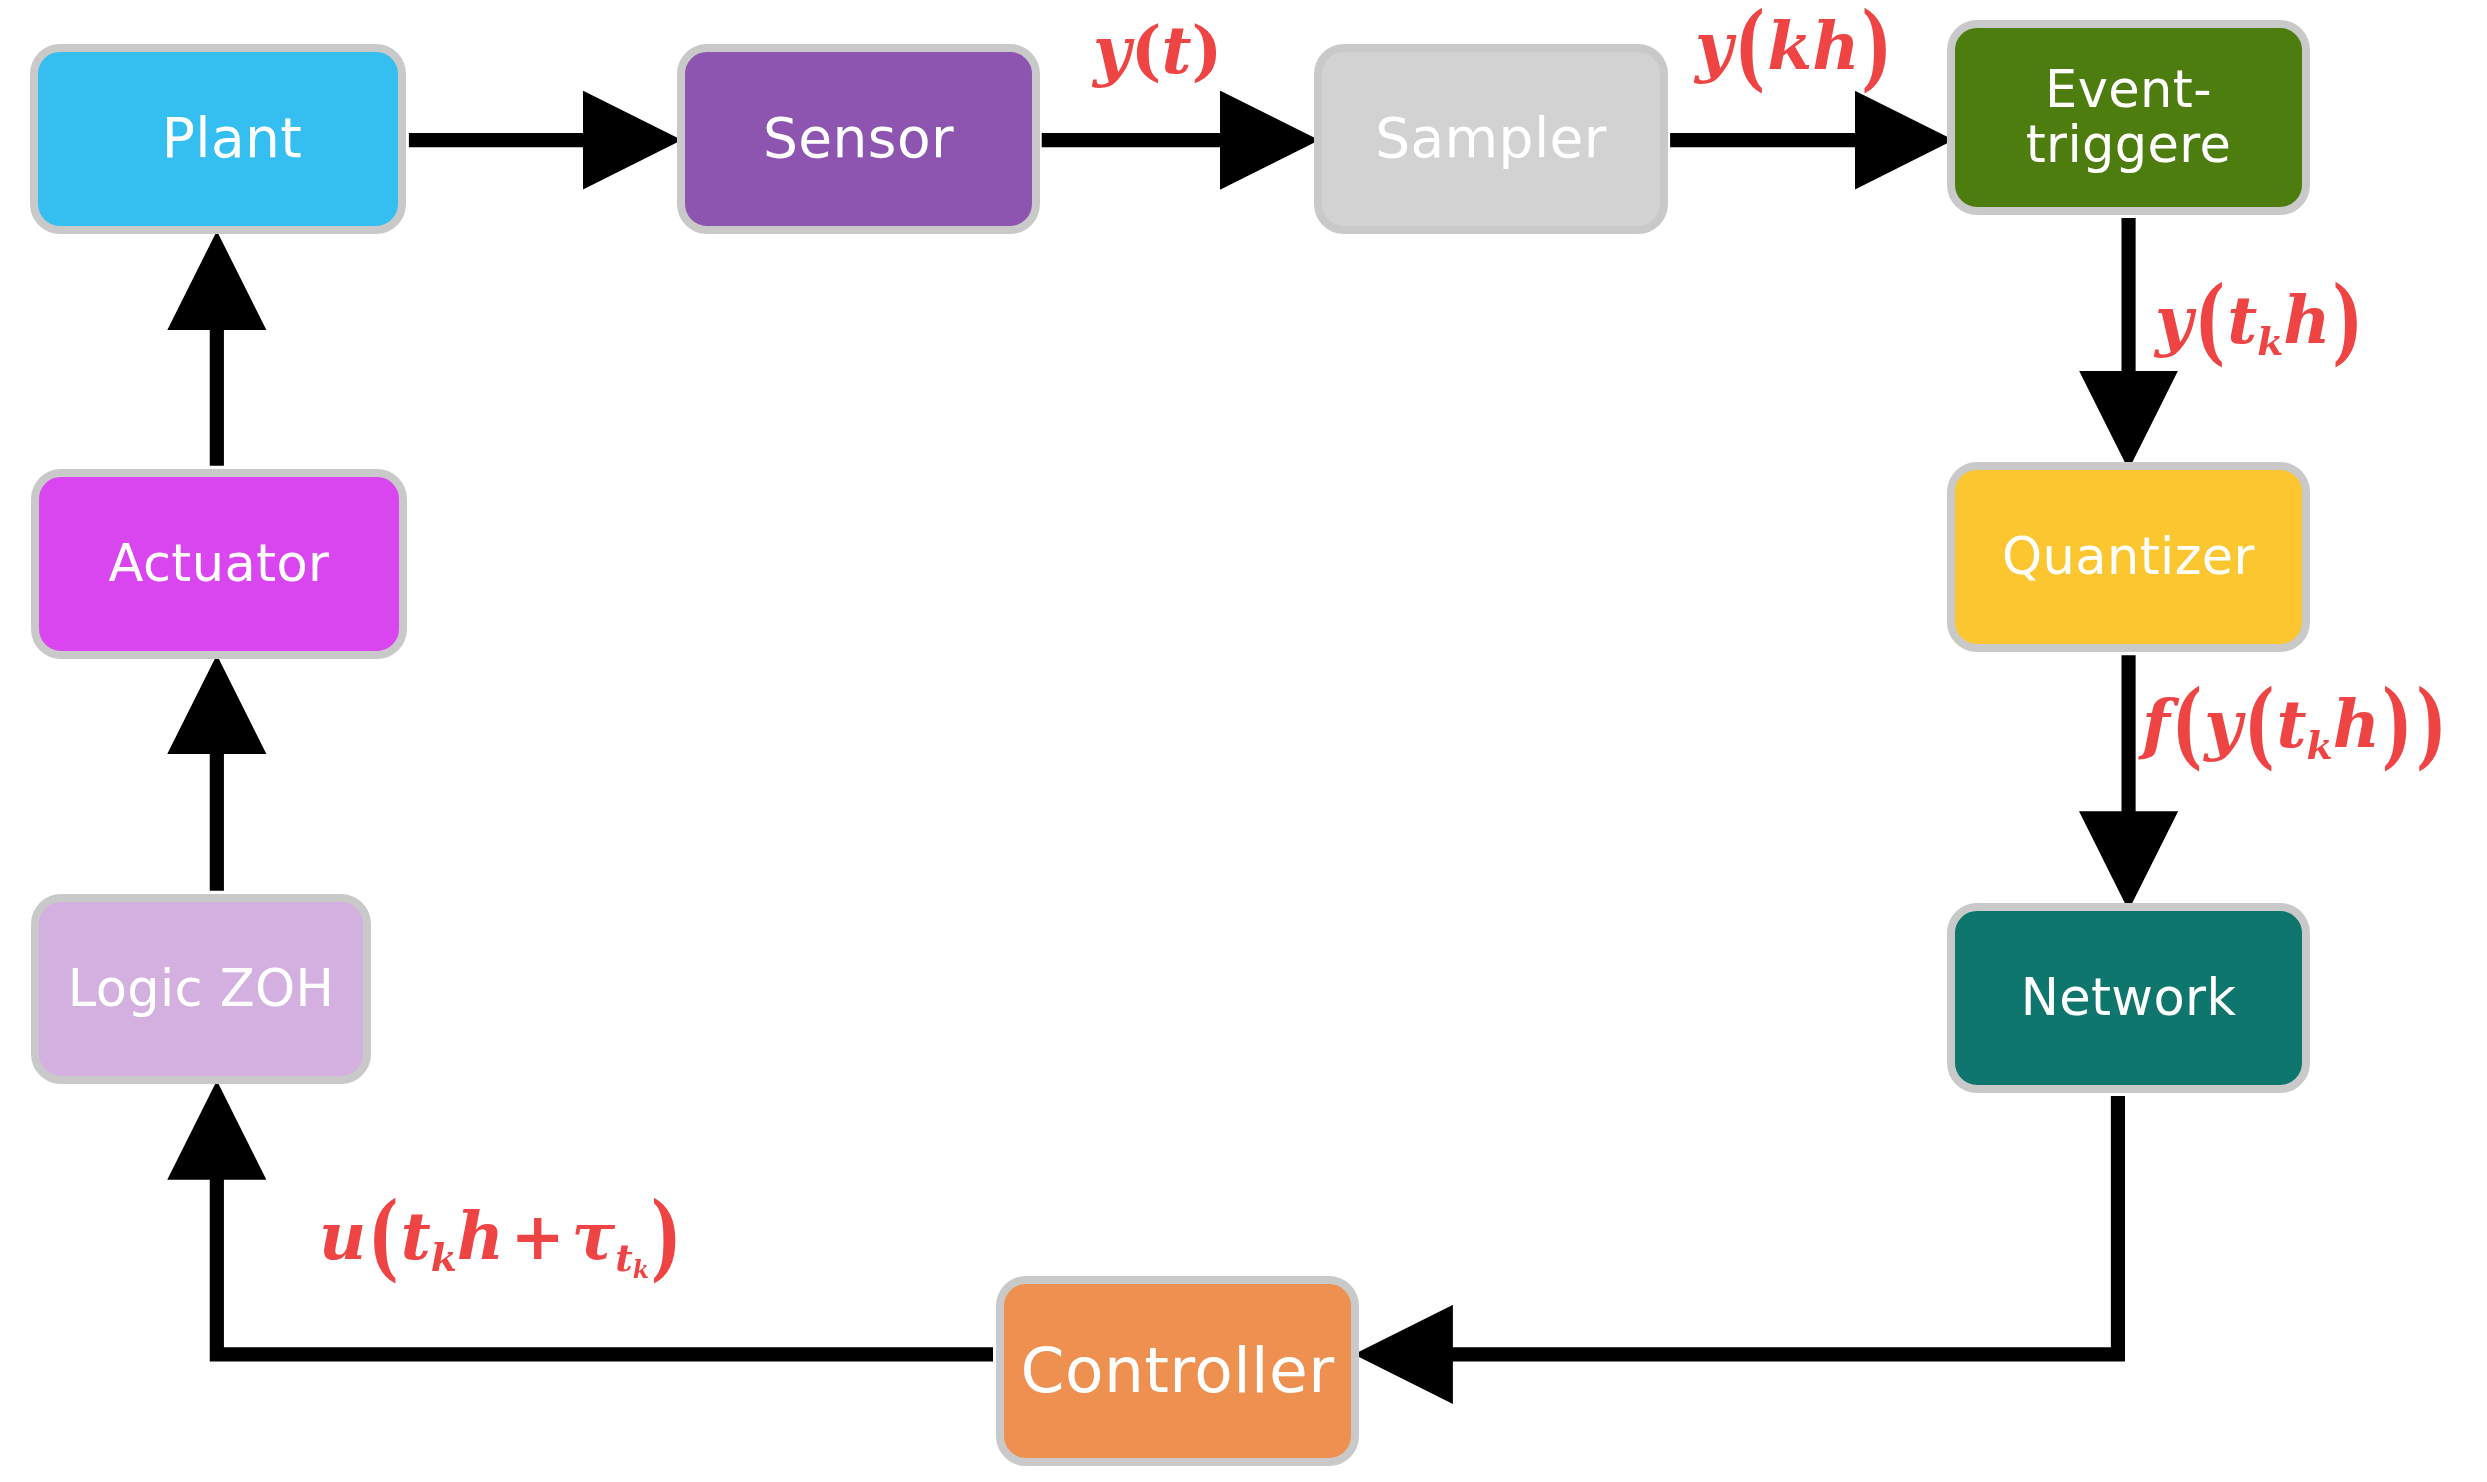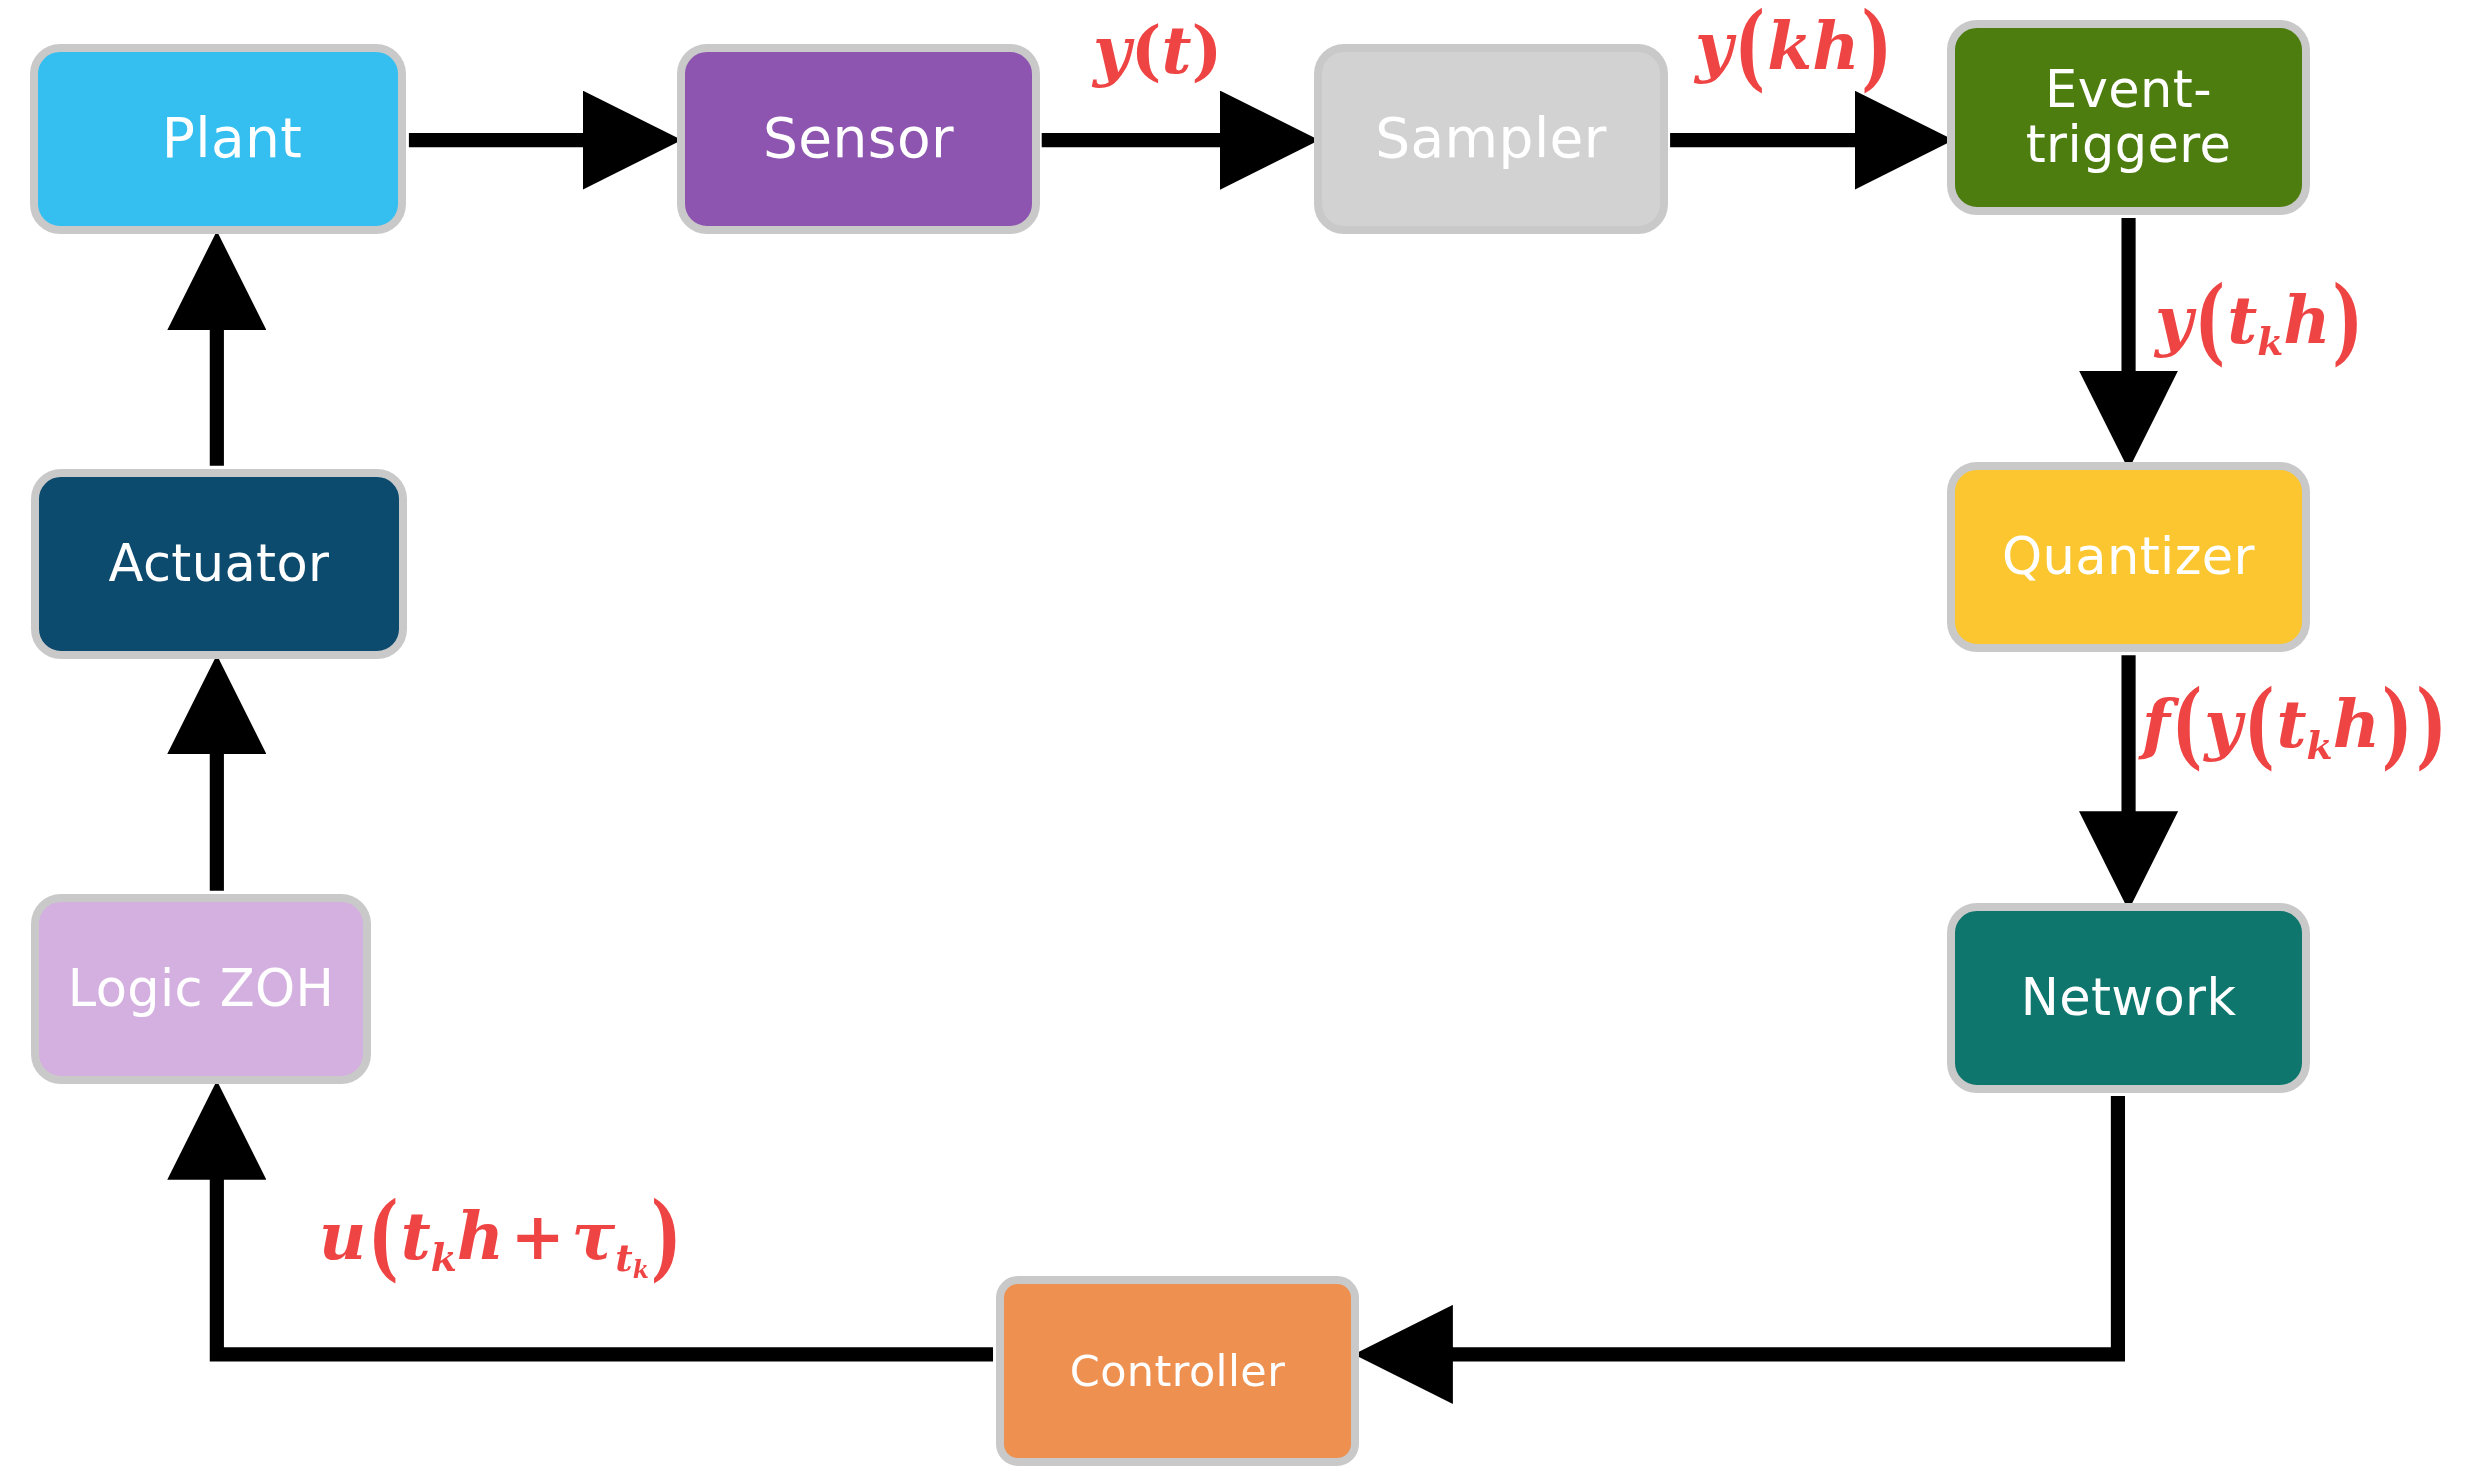--- a/index.html
+++ b/index.html
@@ -134,29 +134,29 @@
   </div>
 
   <div class="node" style="left:1947px; top:462px; width:363px; height:190px; background:#fbc62f; font-size:51px;">
     <span class="lbl">Quantizer</span>
   </div>
 
   <div class="node" style="left:1947px; top:903px; width:363px; height:190px; background:#0f766e; font-size:51px;">
     <span class="lbl">Network</span>
   </div>
 
-  <div class="node" style="left:996px; top:1276px; width:363px; height:190px; background:#ed9050; font-size:43px;border-radius:22px;">
+  <div class="node" style="left:996px; top:1276px; width:363px; height:190px; background:#ed9050; font-size:63px;">
     <span class="lbl">Controller</span>
   </div>
 
   <div class="node" style="left:31px; top:894px; width:340px; height:190px; background:#d4b0e0; font-size:51px;">
     <span class="lbl">Logic ZOH</span>
   </div>
 
-  <div class="node" style="left:31px; top:469px; width:376px; height:190px; background:#0c4a6e; font-size:51px;">
+  <div class="node" style="left:31px; top:469px; width:376px; height:190px; background:#d946ef; font-size:51px;">
     <span class="lbl">Actuator</span>
   </div>
 
   <div class="mathlabel" style="left:1093px; top:17.7px; font-size:65px;" title="y(t)">y<span class="paren-sm">(</span>t<span class="paren-sm">)</span></div>
 
   <div class="mathlabel" style="left:1695px; top:14px; font-size:65px;" title="y(kh)">y<span class="paren">(</span>kh<span class="paren">)</span></div>
 
   <div class="mathlabel" style="left:2155px; top:288px; font-size:65px;" title="y(t_k h)">y<span class="paren">(</span>t<sub>k</sub>h<span class="paren">)</span></div>
 
   <div class="mathlabel" style="left:2142px; top:692px; font-size:65px;" title="f(y(t_k h))">f<span class="paren">(</span>y<span class="paren">(</span>t<sub>k</sub>h<span class="paren">)</span><span class="paren">)</span></div>

